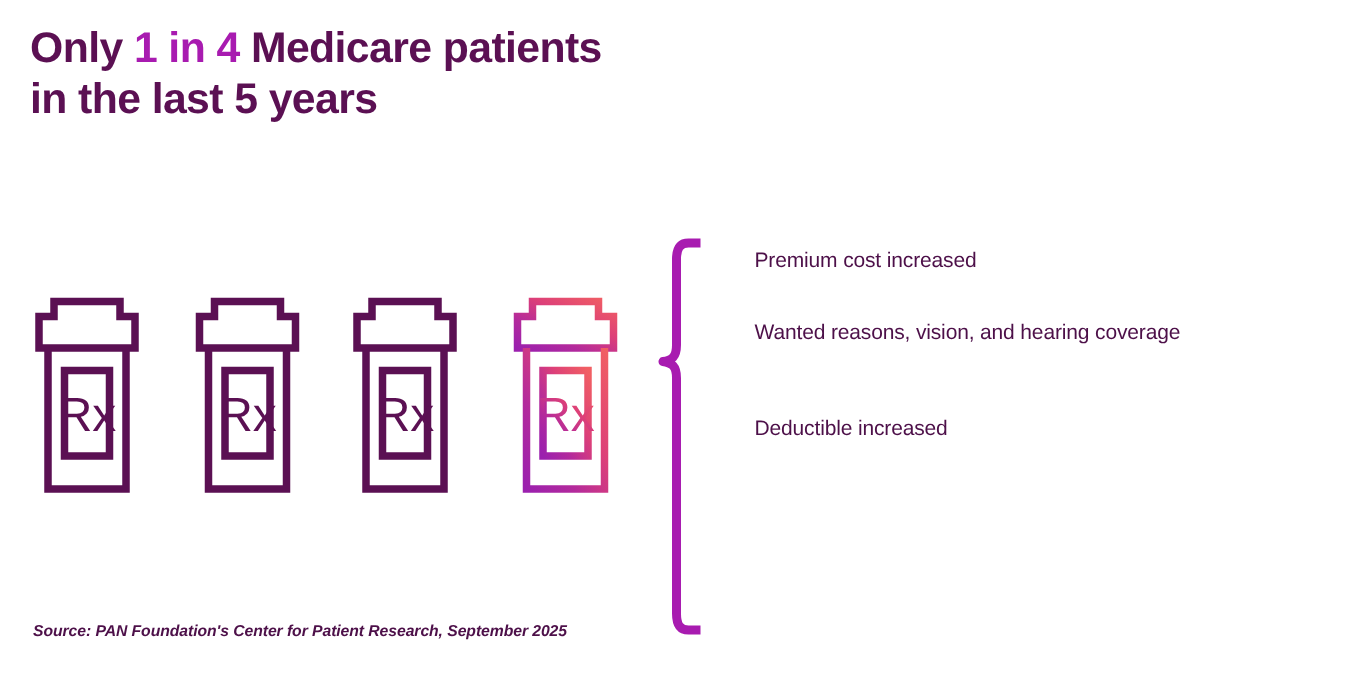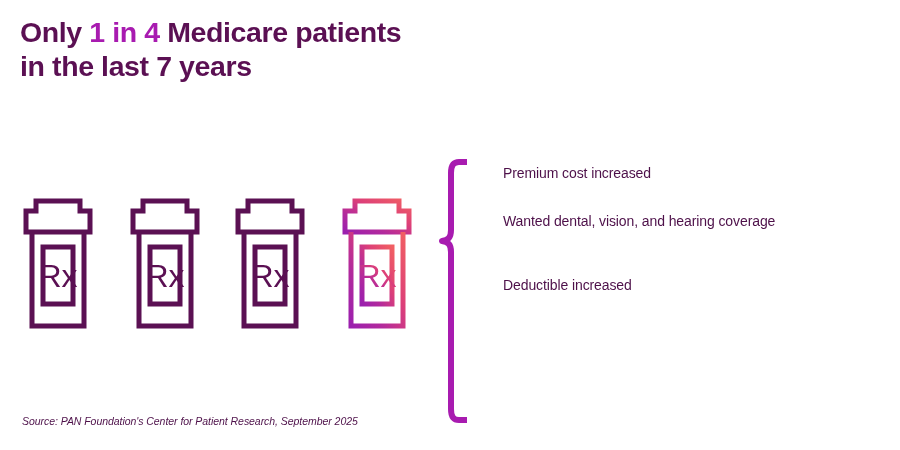--- a/index.html
+++ b/index.html
@@ -86,34 +86,34 @@
   }
   .reason:last-child { margin-bottom:0;margin-top:37px; }
 
   
   .source {
     position:absolute;
     left:22px;
     top:415px;
     font-size:10.5px;
     font-style:italic;
-    font-weight:normal;
+    font-weight:bold;
     color:#4D1049;
     letter-spacing:-0.05px;
     white-space:nowrap;
   }
 </style>
 </head>
 <body>
 
 <div id="infographic">
 
   <div class="headline">
     <span class="hl-line"><span>Only </span><span class="accent">1 in 4</span><span> Medicare patients</span></span>
-    <span class="hl-line">in the last 7 years</span>
+    <span class="hl-line">in the last 5 years</span>
   </div>
 
   <div class="bottles">
 
     <svg width="0" height="0" style="position:absolute" aria-hidden="true">
       <defs>
         <linearGradient id="grad4" x1="0" y1="1" x2="1" y2="0">
           <stop offset="0%" stop-color="#9B20AE"></stop>
           <stop offset="30%" stop-color="#B32A9C"></stop>
           <stop offset="62%" stop-color="#DD4078"></stop>
@@ -169,19 +169,19 @@
 
   <div class="brace">
     <svg viewBox="0 0 36 266" preserveAspectRatio="none">
       <path d="M30,4 H22 C16,4 14,8 14,15 V72 C14,80 11,82 5,83 C11,84 14,86 14,94
                V251 C14,258 16,262 22,262 H30" fill="none" stroke="#A81BB0" stroke-width="6" stroke-linecap="butt" stroke-linejoin="round"></path>
     </svg>
   </div>
 
   <div class="reasons">
     <div class="reason">Premium cost increased</div>
-    <div class="reason">Wanted dental, vision, and hearing coverage</div>
+    <div class="reason">Wanted reasons, vision, and hearing coverage</div>
     <div class="reason">Deductible increased</div>
   </div>
 
   <div class="source">Source: PAN Foundation's Center for Patient Research, September 2025</div>
 
 </div>
 
 </body></html>

